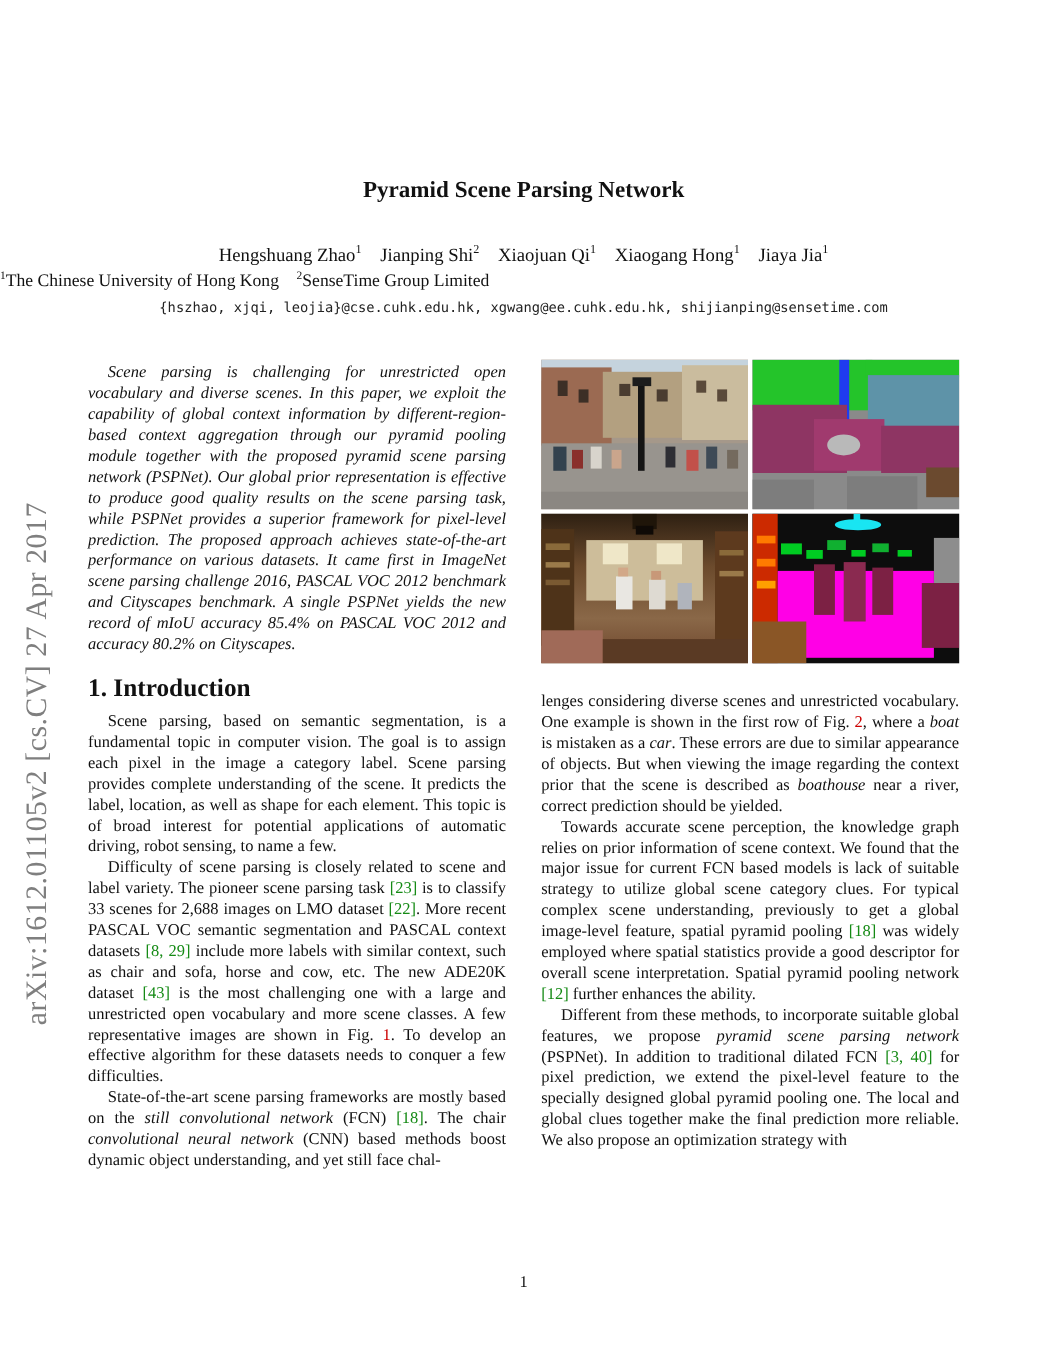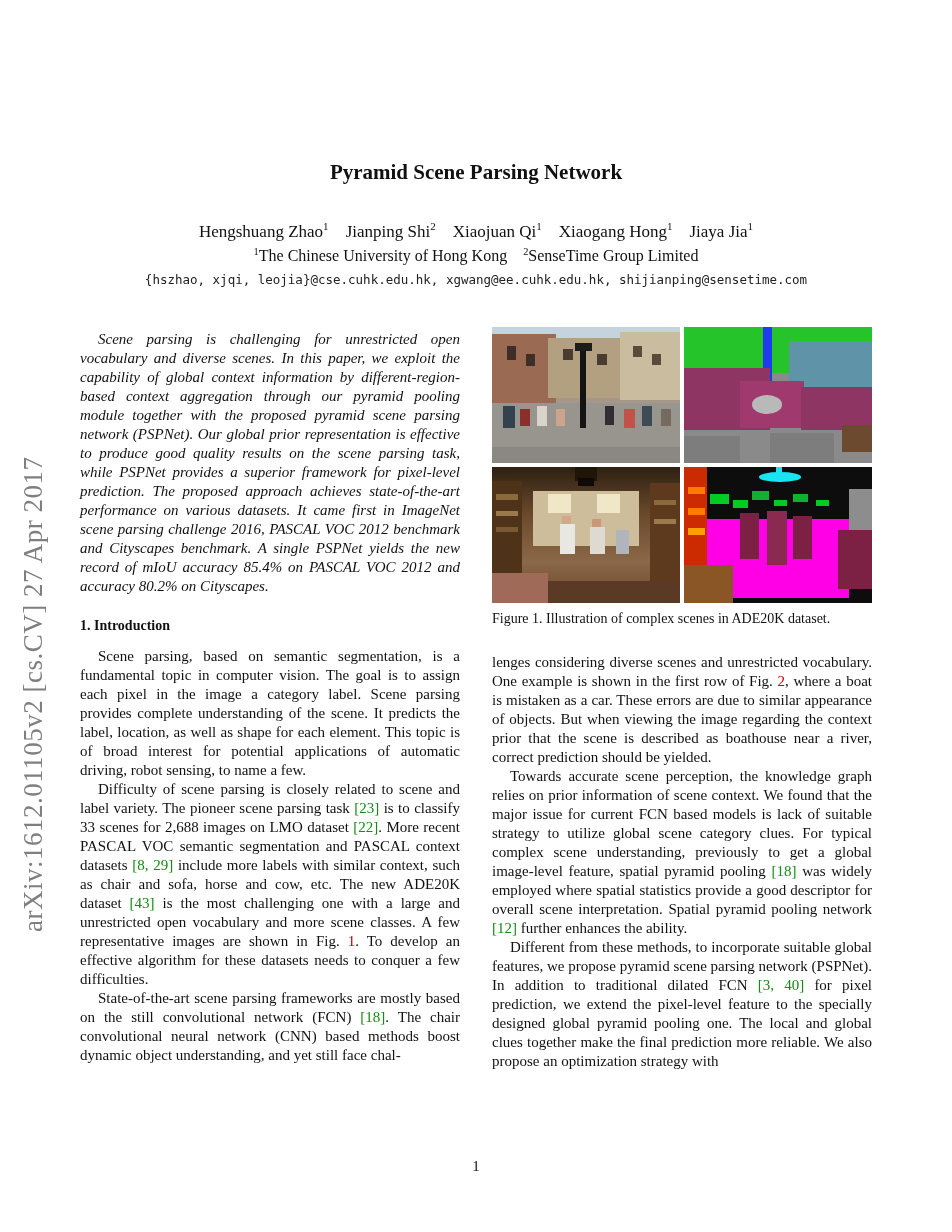--- a/index.html
+++ b/index.html
@@ -32,44 +32,44 @@
   .title{
     position:absolute;top:160px;left:0;width:100%;
     text-align:center;font-size:21px;font-weight:bold;
   }
   .authors{
     position:absolute;top:222px;left:0;width:100%;
     text-align:center;font-size:17px;
   }
   .affiliations{
     position:absolute;top:247px;left:0;width:100%;
-    text-align:center;font-size:16px;
+    text-align:left;font-size:16px;
   }
   .emails{
     position:absolute;top:272px;left:0;width:100%;
     text-align:center;
     font-family:"DejaVu Sans Mono","Liberation Mono",monospace;
     font-size:12.5px;color:#222;
   }
   .col{position:absolute;width:380px;font-size:15px;line-height:19px;text-align:justify;}
   .col-left{left:80px;top:330px;}
   .col-right{left:492px;top:327px;}
   .abstract-heading{
     text-align:center;font-size:17.5px;font-weight:bold;
     margin:0 0 10px 0;
   }
   .abstract-body{font-style:italic;}
   .section-heading{
-    font-size:14px;font-weight:bold;text-align:left;
+    font-size:23px;font-weight:bold;text-align:left;
     margin:20px 0 12px 0;
   }
   p{margin:0;text-indent:18px;}
   p.no-indent{text-indent:0;}
   p + p{margin-top:0;}
-  .seg-i{}
+  .seg-i{font-style:italic;}
   .seg-cite{color:var(--cite);}
   .seg-ref{color:var(--ref);}
   .seg-sup{vertical-align:super;font-size:65%;line-height:0;}
   
   .figure-block{margin-bottom:6px;}
   .figure-grid{
     display:grid;grid-template-columns:1fr 1fr;
     column-gap:4px;row-gap:4px;
   }
   .fig-img{
@@ -190,21 +190,20 @@
             <div class="region" style="left: 48%; top: 24%; width: 7%; height: 5%; background: rgb(0, 204, 34);"></div>
             <div class="region" style="left: 58%; top: 20%; width: 8%; height: 6%; background: rgb(16, 176, 48);"></div>
             <div class="region" style="left: 70%; top: 24%; width: 7%; height: 5%; background: rgb(0, 204, 34);"></div>
             <div class="region" style="left: 30%; top: 34%; width: 10%; height: 34%; background: rgb(124, 33, 68);"></div>
             <div class="region" style="left: 44%; top: 32%; width: 11%; height: 40%; background: rgb(138, 42, 80);"></div>
             <div class="region" style="left: 58%; top: 36%; width: 10%; height: 32%; background: rgb(124, 33, 68);"></div>
             <div class="region" style="left: 82%; top: 46%; width: 18%; height: 44%; background: rgb(124, 33, 68);"></div>
             <div class="region" style="left: 0%; top: 72%; width: 26%; height: 28%; background: rgb(138, 86, 38);"></div>
           </div>
       </div>
-      <p class="fig-caption"><span>Figure 1. Illustration of complex scenes in ADE20K dataset.</span></p>
     </div>
 
     <p class="no-indent" style="margin-top:26px;"><span>lenges considering diverse scenes and unrestricted vocabulary. One example is shown in the first row of Fig. </span><span class="seg-ref">2</span><span>, where a </span><span class="seg-i">boat</span><span> is mistaken as a </span><span class="seg-i">car</span><span>. These errors are due to similar appearance of objects. But when viewing the image regarding the context prior that the scene is described as </span><span class="seg-i">boathouse</span><span> near a river, correct prediction should be yielded.</span></p>
     <p><span>Towards accurate scene perception, the knowledge graph relies on prior information of scene context. We found that the major issue for current FCN based models is lack of suitable strategy to utilize global scene category clues. For typical complex scene understanding, previously to get a global image-level feature, spatial pyramid pooling </span><span class="seg-cite">[18]</span><span> was widely employed where spatial statistics provide a good descriptor for overall scene interpretation. Spatial pyramid pooling network </span><span class="seg-cite">[12]</span><span> further enhances the ability.</span></p>
     <p><span>Different from these methods, to incorporate suitable global features, we propose </span><span class="seg-i">pyramid scene parsing network</span><span> (PSPNet). In addition to traditional dilated FCN </span><span class="seg-cite">[3, 40]</span><span> for pixel prediction, we extend the pixel-level feature to the specially designed global pyramid pooling one. The local and global clues together make the final prediction more reliable. We also propose an optimization strategy with</span></p>
   </div>
 
   <div class="page-number">1</div>
 
 </div>

